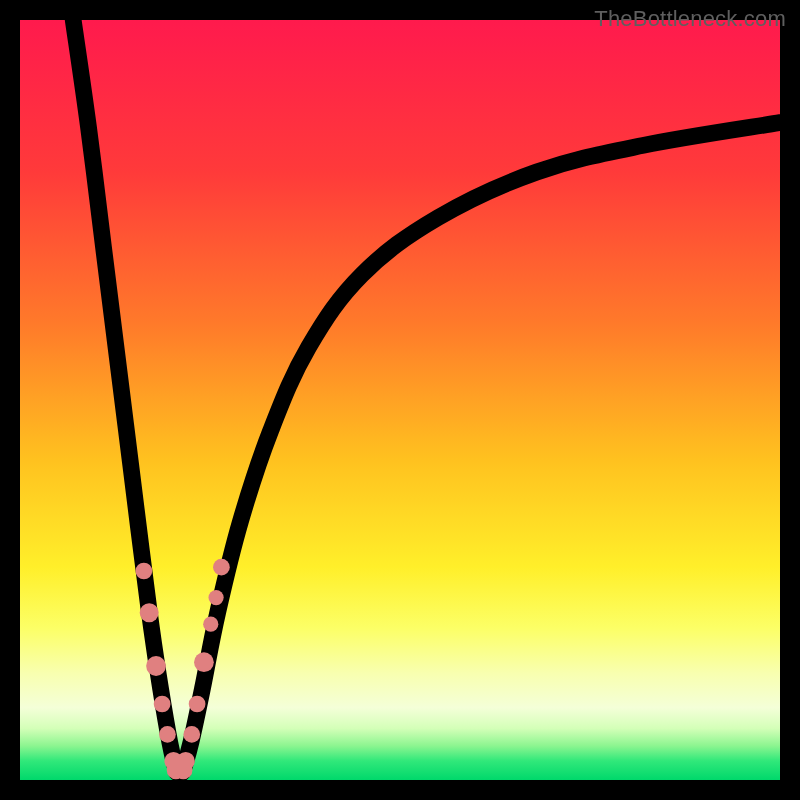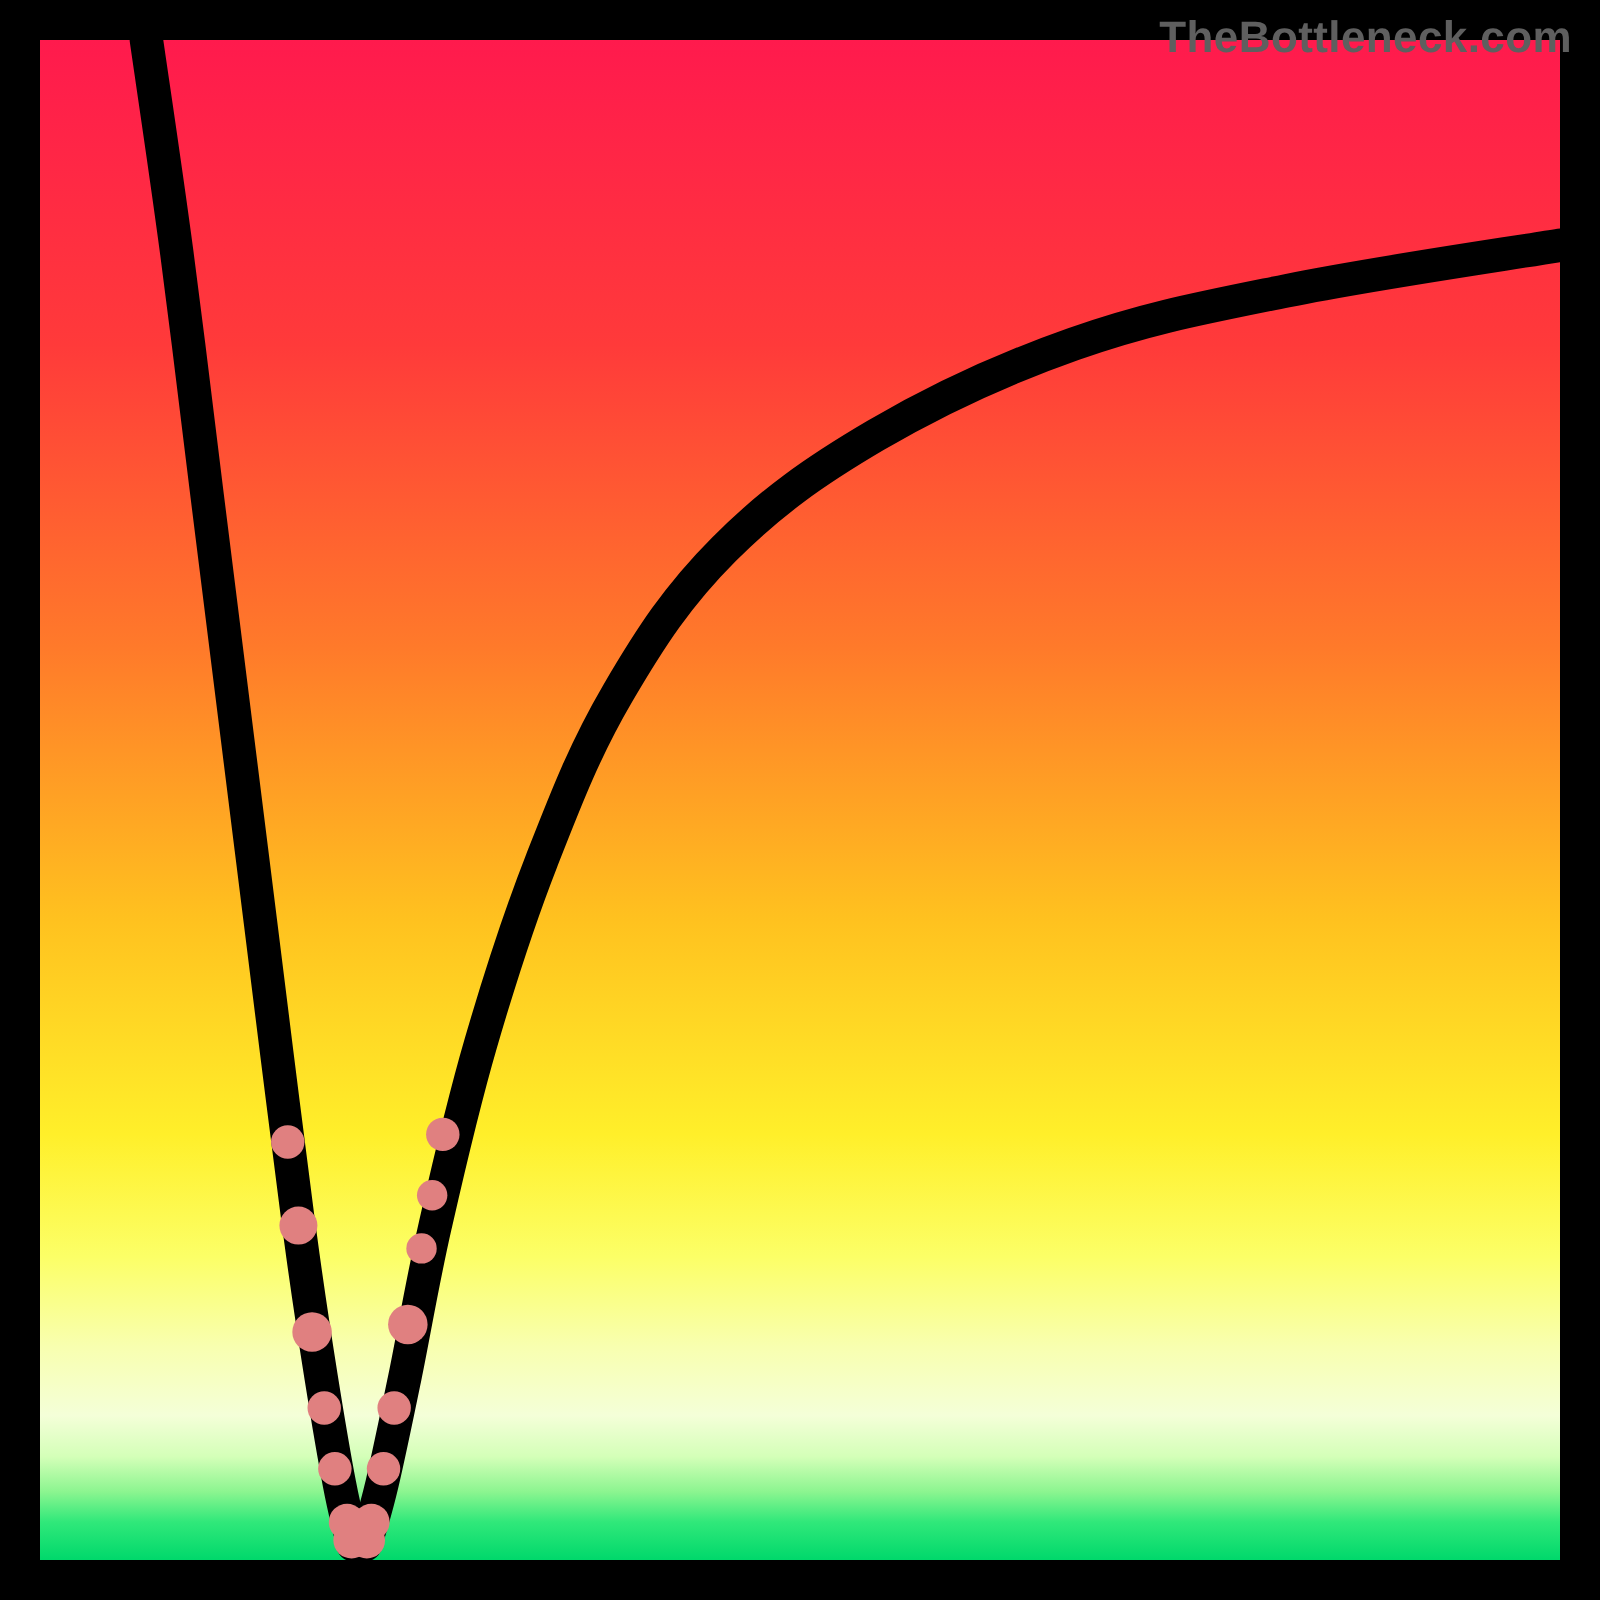--- a/index.html
+++ b/index.html
@@ -9,21 +9,20 @@
     height: 800px;
     overflow: hidden;
     background: #000;
     font-family: Arial, Helvetica, sans-serif;
   }
   .frame {
     position: absolute;
     top: 0; left: 0;
     width: 800px; height: 800px;
     background: #000;
-    font-weight: bold;
   }
   .plot-area {
     position: absolute;
     top: 20px; left: 20px;
     width: 760px; height: 760px;
     overflow: hidden;
   }
   .gradient-bg {
     position: absolute;
     top: 0; left: 0;

